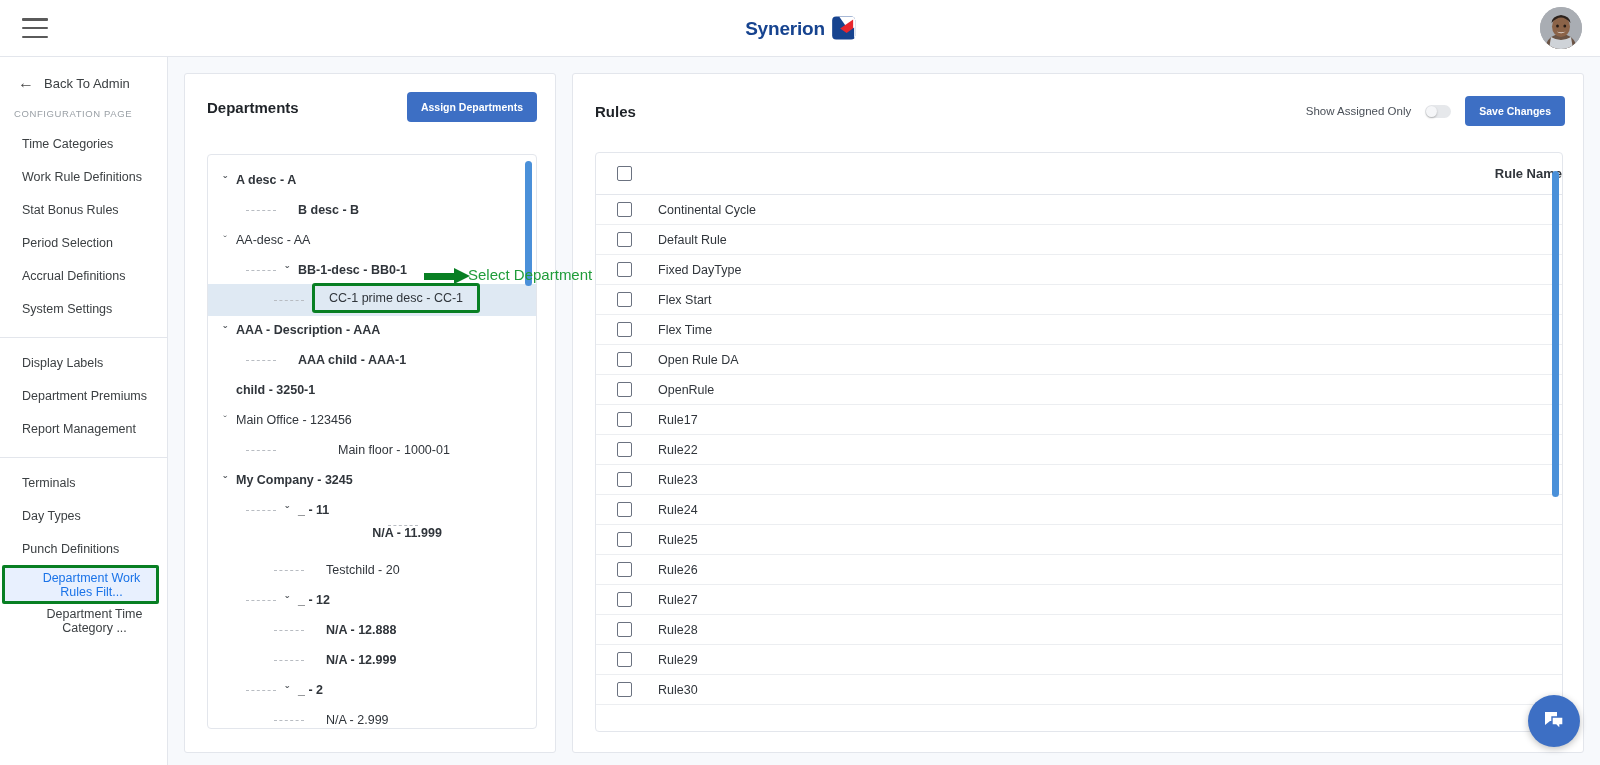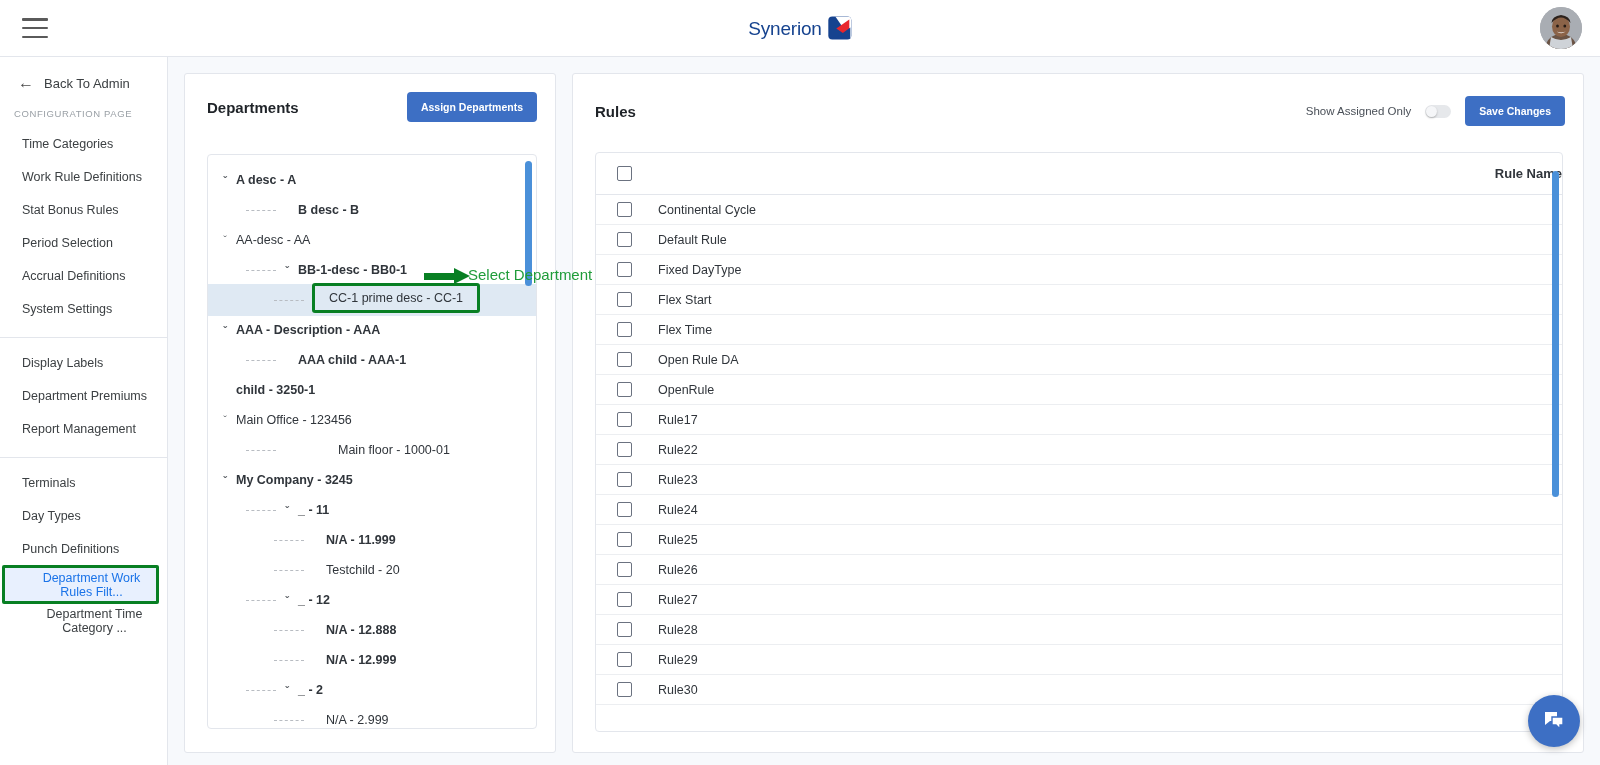--- a/index.html
+++ b/index.html
@@ -26,21 +26,21 @@
     cursor: pointer;
   }
   .hamburger span { display: block; height: 2.5px; background: #5a5a5a; border-radius: 1px; }
 
   .brand {
     position: absolute; left: 50%; top: 50%;
     transform: translate(-50%, -50%);
     display: flex; align-items: center; gap: 7px;
   }
   .brand-text {
-    font-size: 19px; font-weight: normal;
+    font-size: 19px; font-weight: bold;
     color: #16438f; letter-spacing: -.2px;
   }
   .brand-mark {
     width: 23px; height: 23px; border-radius: 4px;
     background: #16438f; position: relative; overflow: hidden;
   }
   .brand-mark .wtri {
     position: absolute; top: 0; right: 0;
     width: 0; height: 0;
     border-top: 23px solid #ffffff;
@@ -404,21 +404,21 @@
           </div>
           <div class="tnode bold" style="padding-left: 10px;">
             <span class="caret">ˇ</span>
             <span style="margin-left: 4px;">My Company - 3245</span>
           </div>
           <div class="tnode bold" style="padding-left: 38px;">
             <span class="dashline"></span>
             <span class="caret">ˇ</span>
             <span style="margin-left: 4px;">_ - 11</span>
           </div>
-          <div class="tnode bold" style="padding-left: 66px;">
+          <div class="tnode bold" style="padding-left: 66px; flex-direction: column;">
             <span class="dashline"></span>
             <span class="caret"></span>
             <span style="margin-left: 4px;">N/A - 11.999</span>
           </div>
           <div class="tnode" style="padding-left: 66px;">
             <span class="dashline"></span>
             <span class="caret"></span>
             <span style="margin-left: 4px;">Testchild - 20</span>
           </div>
           <div class="tnode bold" style="padding-left: 38px;">

